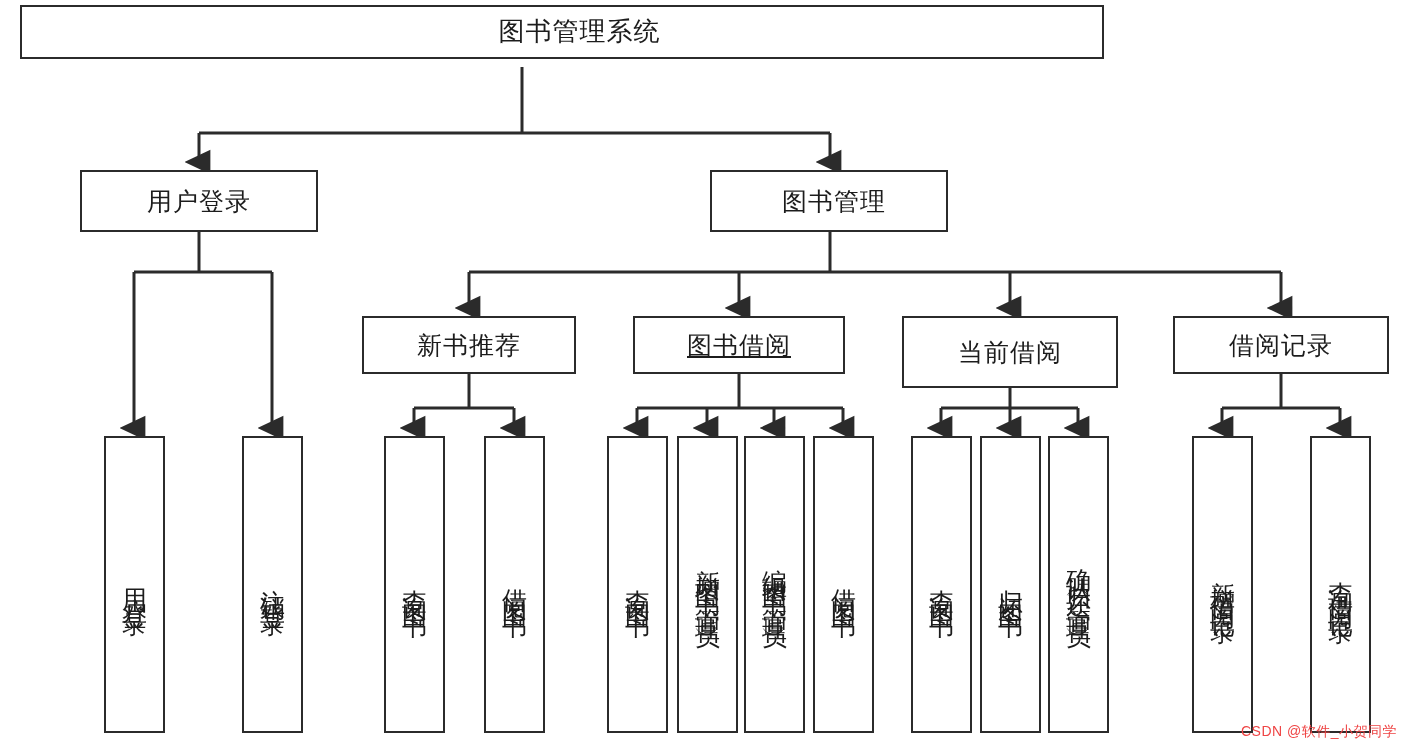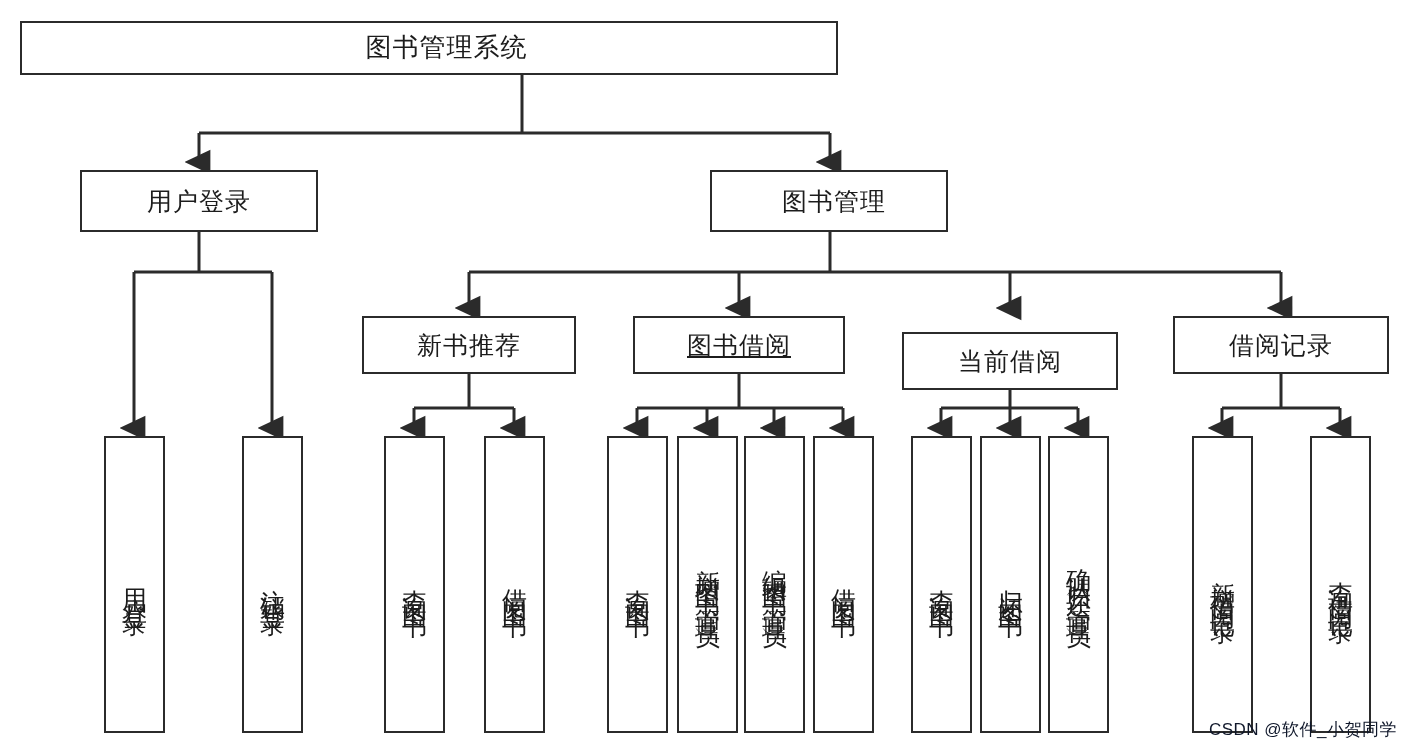--- a/index.html
+++ b/index.html
@@ -58,22 +58,22 @@
     display: block;
     text-align: center;
   }
   .label {
     display: block;
   }
   .watermark {
     position: absolute;
     right: 8px;
     bottom: 6px;
-    font-size: 17px;
-    color: #0f172a;
+    font-size: 14px;
+    color: #ef4444;
     letter-spacing: 0.5px;
     white-space: nowrap;
   }
 </style>
 </head>
 <body>
 
 <div id="canvas">
 
   <svg class="edges" viewBox="0 0 1405 747" xmlns="http://www.w3.org/2000/svg">
@@ -119,38 +119,38 @@
       <path d="M1010,408 L1010,428" marker-end="url(#arrow)"></path>
       <path d="M1078,408 L1078,428" marker-end="url(#arrow)"></path>
 
       <path d="M1281,374 L1281,408"></path>
       <path d="M1222,408 L1340,408"></path>
       <path d="M1222,408 L1222,428" marker-end="url(#arrow)"></path>
       <path d="M1340,408 L1340,428" marker-end="url(#arrow)"></path>
     </g>
   </svg>
 
-  <div class="node node-h node-root" style="left:20px; top:21px; width:818px; height:54px;padding-left:35px;">
+  <div class="node node-h node-root" style="left:20px; top:5px; width:1084px; height:54px;padding-left:35px;">
     <span class="label">图书管理系统</span>
   </div>
 
   <div class="node node-h" style="left:80px; top:170px; width:238px; height:62px;">
     <span class="label">用户登录</span>
   </div>
   <div class="node node-h" style="left:710px; top:170px; width:238px; height:62px;padding-left:10px;">
     <span class="label">图书管理</span>
   </div>
 
   <div class="node node-h" style="left:362px; top:316px; width:214px; height:58px;">
     <span class="label">新书推荐</span>
   </div>
   <div class="node node-h" style="left:633px; top:316px; width:212px; height:58px;text-decoration:underline;">
     <span class="label">图书借阅</span>
   </div>
-  <div class="node node-h" style="left:902px; top:332px; width:216px; height:58px;">
+  <div class="node node-h" style="left:902px; top:316px; width:216px; height:72px;">
     <span class="label">当前借阅</span>
   </div>
   <div class="node node-h" style="left:1173px; top:316px; width:216px; height:58px;">
     <span class="label">借阅记录</span>
   </div>
 
   <div class="node node-v" style="left:104px; top:436px; width:61px; height:297px;">
     <span class="label">用户登录</span>
   </div>
   <div class="node node-v" style="left:242px; top:436px; width:61px; height:297px;">

